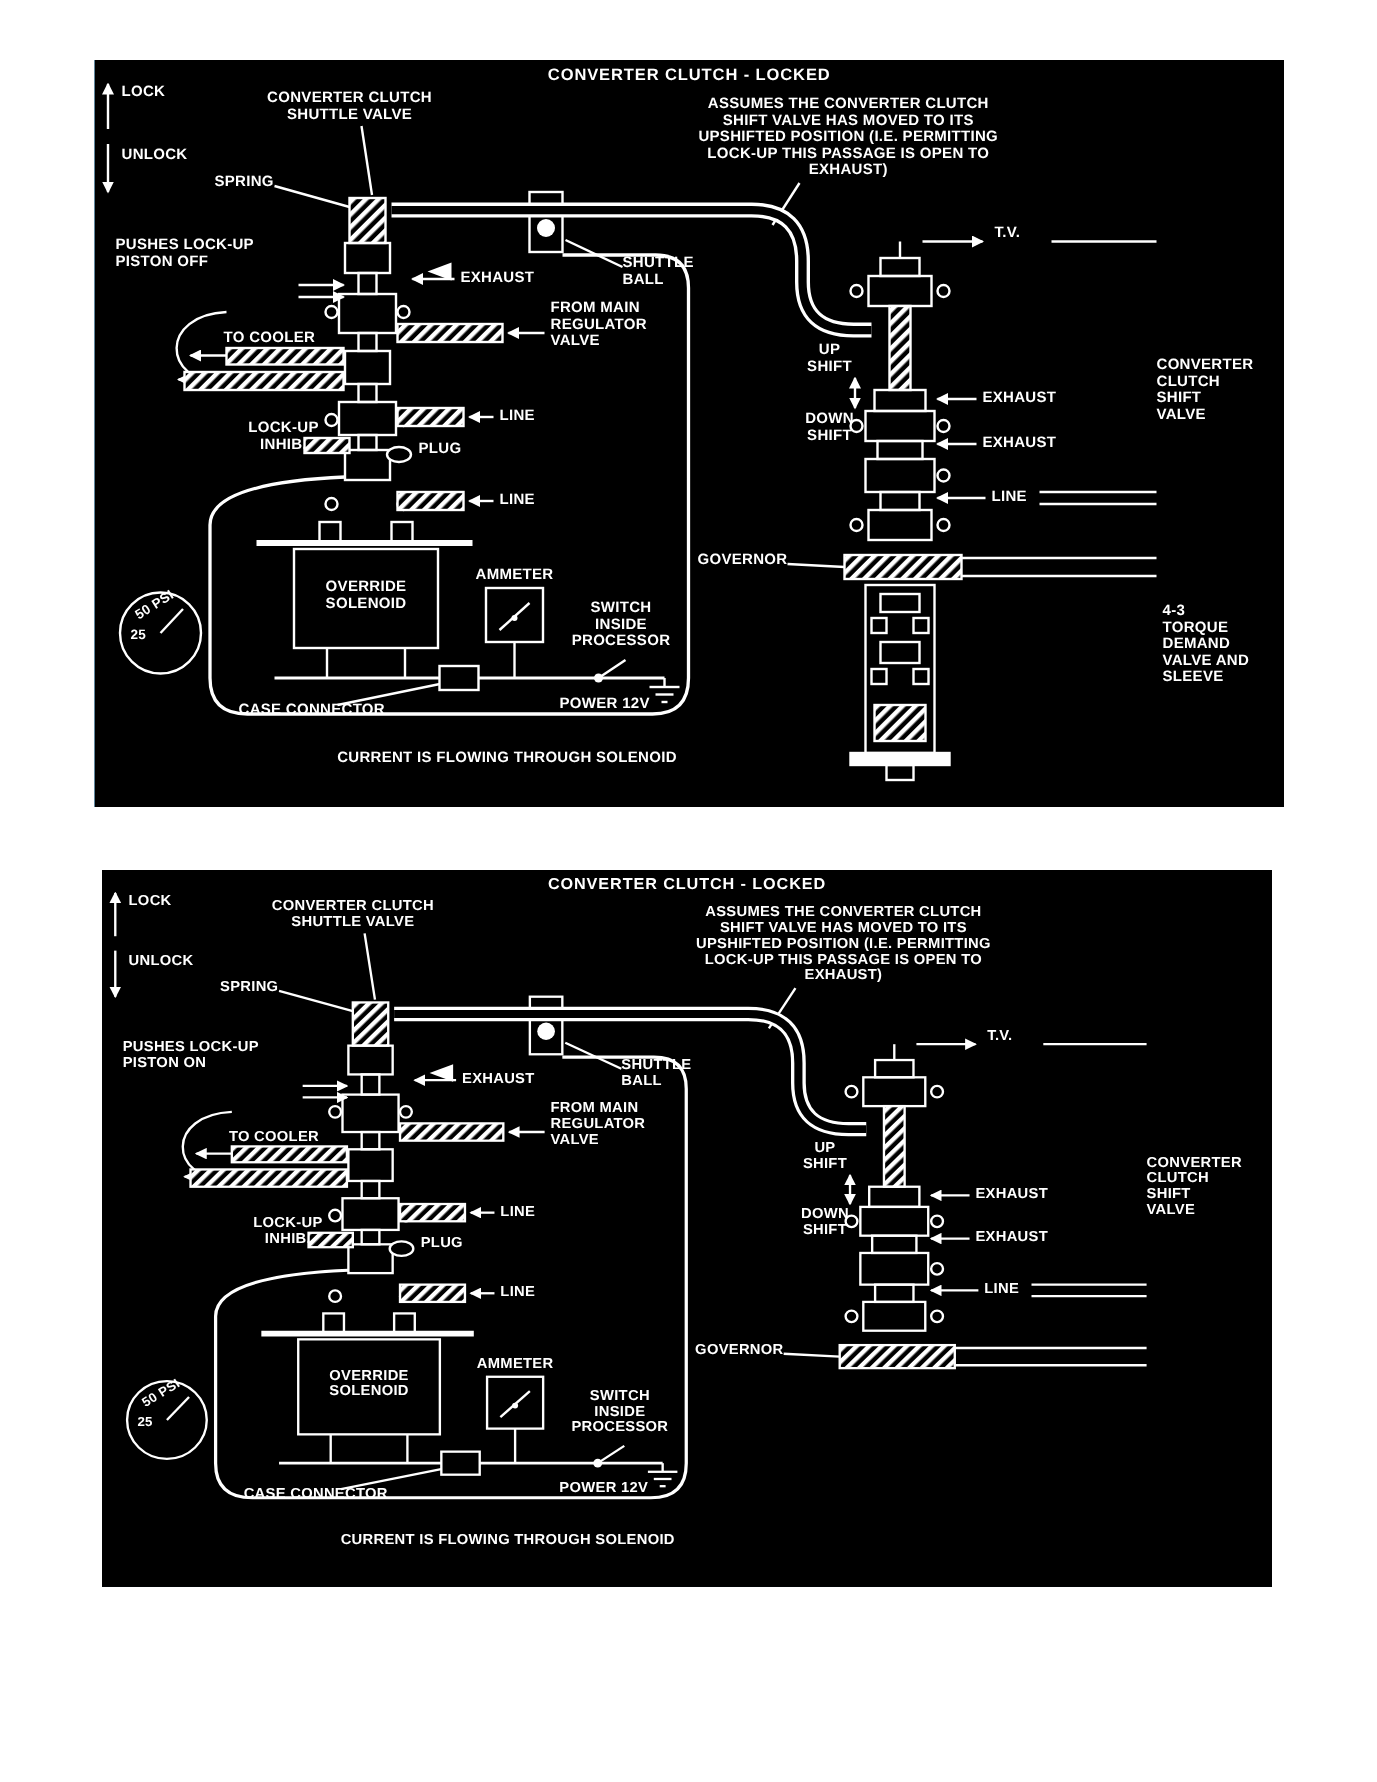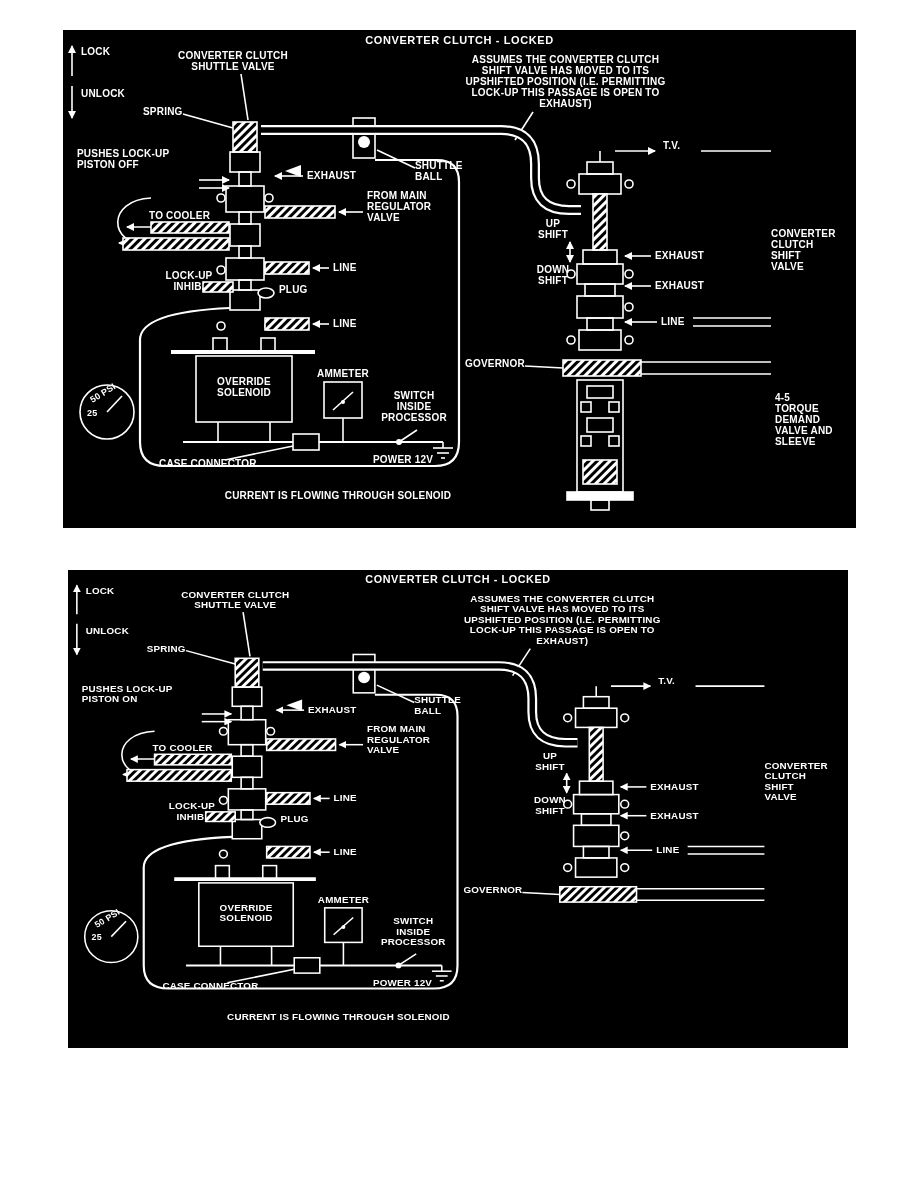--- a/index.html
+++ b/index.html
@@ -1,19 +1,19 @@
 <!DOCTYPE html>
 <html><head>
 <meta charset="utf-8">
 <style>
   * { box-sizing: border-box; }
   html,body { margin:0; padding:0; background:#ffffff; }
   body { width:918px; height:1188px; position:relative; font-family:"Liberation Sans", sans-serif; }
   .page { position:relative; width:918px; height:1188px; background:#ffffff; }
-  .panel-outer { position:absolute; overflow:hidden; background:#0369a1; }
+  .panel-outer { position:absolute; overflow:hidden; background:#0369a1;margin-top:10px; }
   .panel { position:relative; width:793px; height:498px; background:#000; color:#fff; transform-origin:0 0; }
   .panel-2 .panel { transform: scale(0.9836, 0.9598); }
   .schem { position:absolute; left:0; top:0; width:100%; height:100%; }
   .title { position:absolute; top:4px; left:0; width:100%; text-align:center;
            font-size:11px; font-weight:bold; letter-spacing:0.6px; }
   .lbl { position:absolute; white-space:pre-line; font-size:10px; font-weight:bold;
          line-height:11px; letter-spacing:0.2px; }
   .ctr { text-align:center; }
   .sm  { font-size:9px; }
   .rot { transform: rotate(-32deg); }
@@ -220,21 +220,21 @@
       <div class="lbl ctr" style="left:466px; top:234px; width:48px;">DOWN
 SHIFT</div>
       <div class="lbl" style="left:592px; top:220px;">EXHAUST</div>
       <div class="lbl" style="left:592px; top:250px;">EXHAUST</div>
       <div class="lbl" style="left:598px; top:286px;">LINE</div>
       <div class="lbl" style="left:708px; top:198px; width:82px;">CONVERTER
 CLUTCH
 SHIFT
 VALVE</div>
       <div class="lbl" style="left:402px; top:328px;">GOVERNOR</div>
-      <div class="lbl" style="left:712px; top:362px; width:78px;">4-5
+      <div class="lbl" style="left:712px; top:362px; width:78px;">4-3
 TORQUE
 DEMAND
 VALVE AND
 SLEEVE</div>
     </div>
   </div>
 
   <div class="panel-outer panel-2" style="left:68px; top:570px; width:780px; height:478px;">
     <div class="panel">
       <svg class="schem" viewBox="0 0 793 498" preserveAspectRatio="none">

